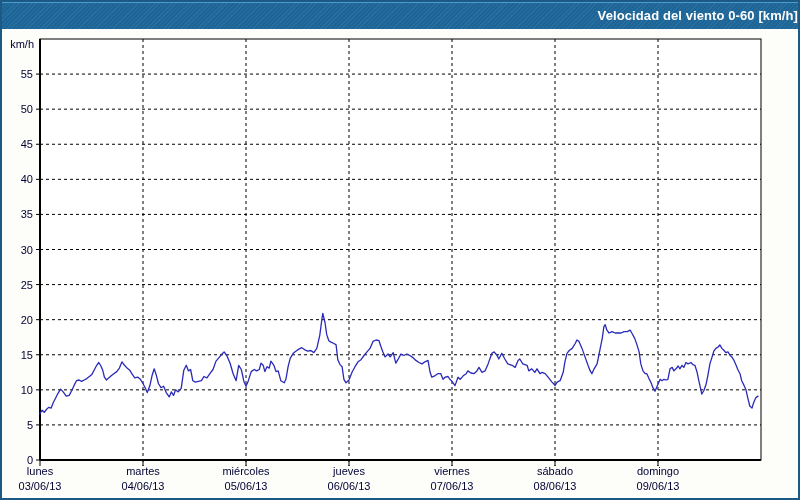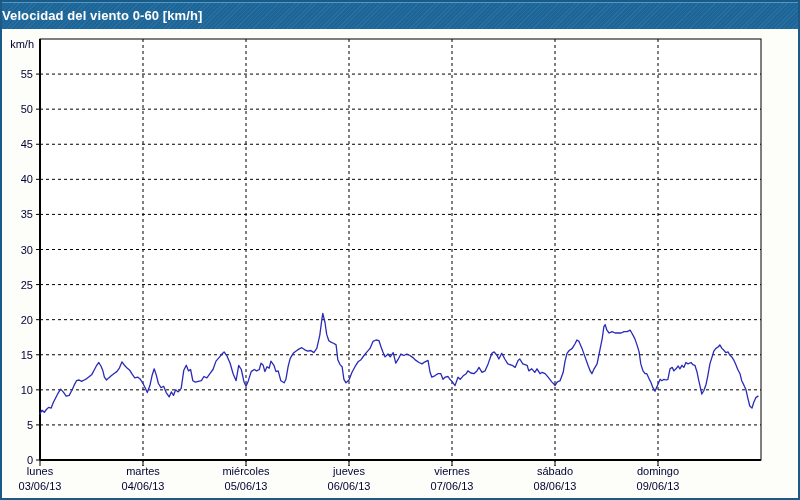--- a/index.html
+++ b/index.html
@@ -14,21 +14,21 @@
   }
   .titlebar{
     position:absolute;top:0;left:0;right:0;
     height:26px;
     background:
       repeating-linear-gradient(135deg, rgba(255,255,255,0.05) 0 1px, rgba(0,0,0,0.03) 1px 3px),
       var(--titlebg,#1e689c);
     border-top:1px solid var(--titlehl,#4b9bcd);
     color:#ffffff;
     font-size:13px;font-weight:bold;
-    line-height:25px;text-align:left;
+    line-height:25px;text-align:right;
     letter-spacing:0.1px;
   }
   .chart-svg{position:absolute;top:26px;left:0;}
   text{font-family:"Liberation Sans", sans-serif;}
 </style>
 </head>
 <body>
 
 <div class="window">
   <div class="titlebar">Velocidad del viento 0-60 [km/h]</div>

